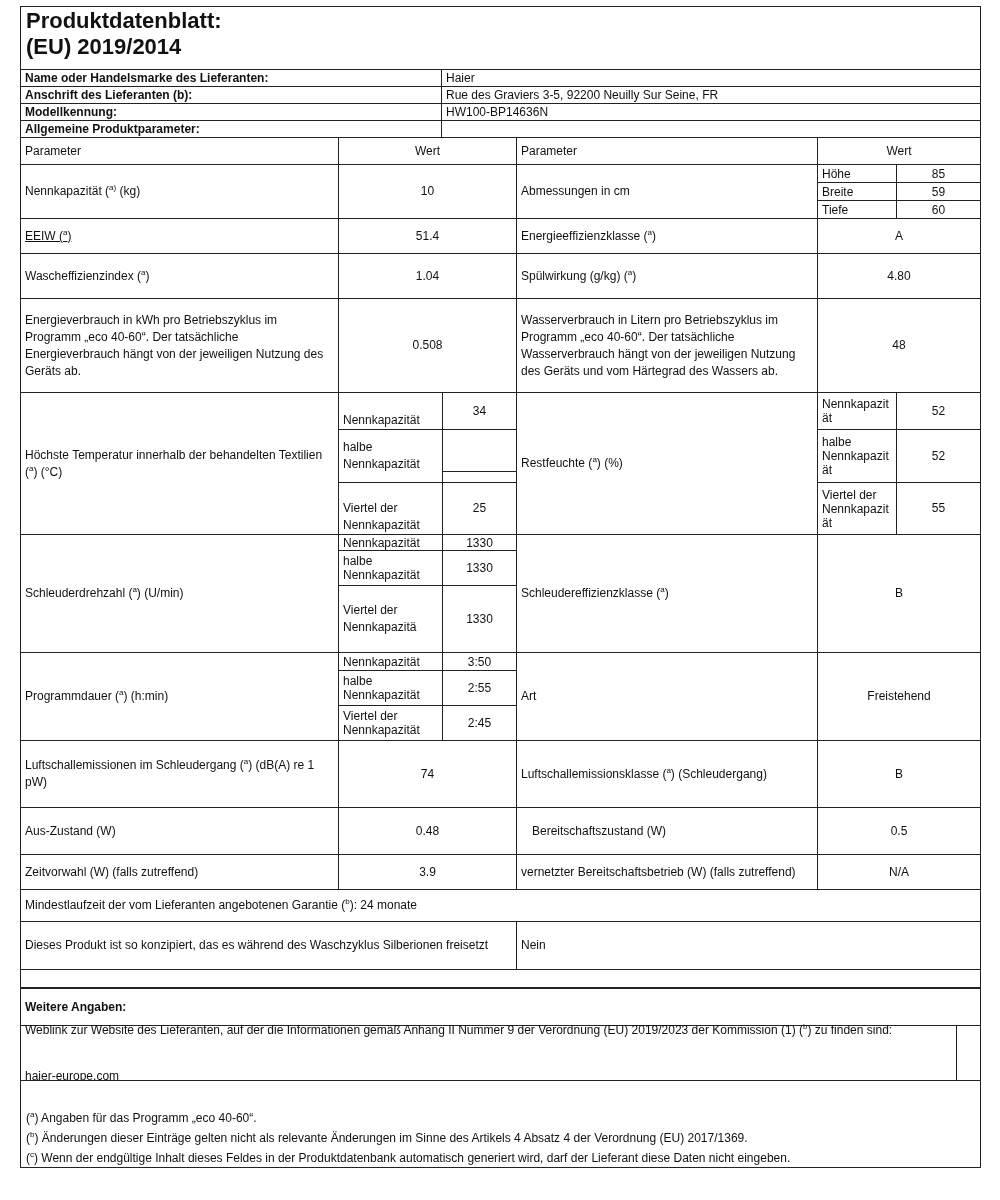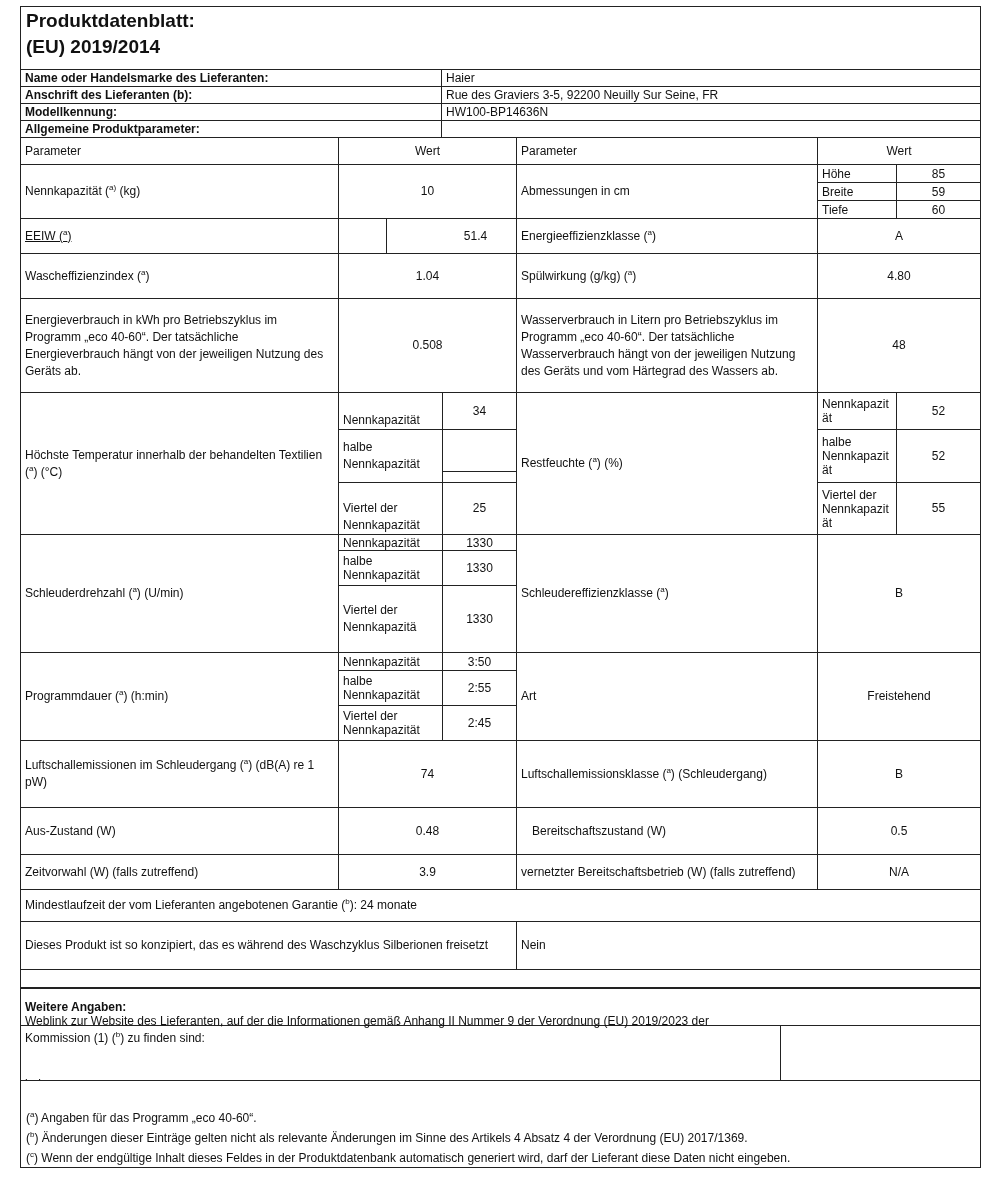--- a/index.html
+++ b/index.html
@@ -4,21 +4,21 @@
 <style>
   html, body { margin:0; padding:0; background:#ffffff; }
   body { width:1000px; height:1200px; position:relative; overflow:hidden;
          font-family:"Liberation Sans", sans-serif; color:#111; font-size:12px; }
   .c { position:absolute; box-sizing:border-box; border:1px solid #222;
        display:flex; align-items:center; padding:0 4px; line-height:17px; background:#fff; }
   .c.ctr { justify-content:center; text-align:left; }
   .c.b { font-weight:bold; }
   .outer { position:absolute; left:20px; top:6px; width:961px; height:1162px;
            border:1.5px solid #222; box-sizing:border-box; }
-  .title { position:absolute; left:26px; top:8px; font-size:19px; font-weight:bold; line-height:26px; }
+  .title { position:absolute; left:26px; top:8px; font-size:22px; font-weight:bold; line-height:26px; }
   sup { font-size:8px; vertical-align:super; line-height:0; }
   .sm { font-size:12px; line-height:14px; }
   .foot { position:absolute; left:26px; font-size:12px; line-height:16px; }
 </style>
 </head>
 <body>
 
 <div class="outer"></div>
 
 <div class="title">
@@ -48,21 +48,21 @@
 <div class="c sm" style="left:817px;top:164px;width:80px;height:19px;">Höhe</div>
 <div class="c ctr sm" style="left:896px;top:164px;width:85px;height:19px;">85</div>
 <div class="c sm" style="left:817px;top:182px;width:80px;height:19px;">Breite</div>
 <div class="c ctr sm" style="left:896px;top:182px;width:85px;height:19px;">59</div>
 <div class="c sm" style="left:817px;top:200px;width:80px;height:19px;">Tiefe</div>
 <div class="c ctr sm" style="left:896px;top:200px;width:85px;height:19px;">60</div>
 
 <div class="c" style="left:20px;top:218px;width:319px;height:36px;text-decoration:underline;">
   <span><span>EEIW (</span><sup>a</sup><span>)</span></span>
 </div>
-<div class="c ctr" style="left:338px;top:218px;width:179px;height:36px;margin-left:48px;">51.4</div>
+<div class="c ctr" style="left:338px;top:218px;width:179px;height:36px;">51.4</div>
 <div class="c" style="left:516px;top:218px;width:302px;height:36px;">
   <span><span>Energieeffizienzklasse (</span><sup>a</sup><span>)</span></span>
 </div>
 <div class="c ctr" style="left:817px;top:218px;width:164px;height:36px;">A</div>
 
 <div class="c" style="left:20px;top:253px;width:319px;height:46px;">
   <span><span>Wascheffizienzindex (</span><sup>a</sup><span>)</span></span>
 </div>
 <div class="c ctr" style="left:338px;top:253px;width:179px;height:46px;">1.04</div>
 <div class="c" style="left:516px;top:253px;width:302px;height:46px;">
@@ -143,21 +143,21 @@
 <div class="c" style="left:20px;top:889px;width:961px;height:33px;">
   <span><span>Mindestlaufzeit der vom Lieferanten angebotenen Garantie (</span><sup>b</sup><span>): 24 monate</span></span>
 </div>
 
 <div class="c" style="left:20px;top:921px;width:497px;height:49px;">Dieses Produkt ist so konzipiert, das es während des Waschzyklus Silberionen freisetzt</div>
 <div class="c" style="left:516px;top:921px;width:465px;height:49px;">Nein</div>
 
 <div class="c" style="left:20px;top:969px;width:961px;height:19px;"></div>
 
 <div class="c b" style="left:20px;top:988px;width:961px;height:38px;">Weitere Angaben:</div>
-<div class="c" style="left:20px;top:1025px;width:761px;height:56px;flex-direction:column;align-items:flex-start;justify-content:center;gap:29px;">
+<div class="c" style="left:20px;top:1025px;width:937px;height:56px;flex-direction:column;align-items:flex-start;justify-content:center;gap:29px;">
   <div><span>Weblink zur Website des Lieferanten, auf der die Informationen gemäß Anhang II Nummer 9 der Verordnung (EU) 2019/2023 der Kommission (1) (</span><sup>b</sup><span>) zu finden sind:</span></div>
   <div>haier-europe.com</div>
 </div>
 
 <div class="c" style="left:20px;top:1080px;width:961px;height:88px;"></div>
 <div class="foot" style="top:1110px;">(<sup>a</sup><span>) Angaben für das Programm „eco 40-60“.</span></div>
 <div class="foot" style="top:1130px;">(<sup>b</sup><span>) Änderungen dieser Einträge gelten nicht als relevante Änderungen im Sinne des Artikels 4 Absatz 4 der Verordnung (EU) 2017/1369.</span></div>
 <div class="foot" style="top:1150px;">(<sup>c</sup><span>) Wenn der endgültige Inhalt dieses Feldes in der Produktdatenbank automatisch generiert wird, darf der Lieferant diese Daten nicht eingeben.</span></div>
 
 </body></html>

